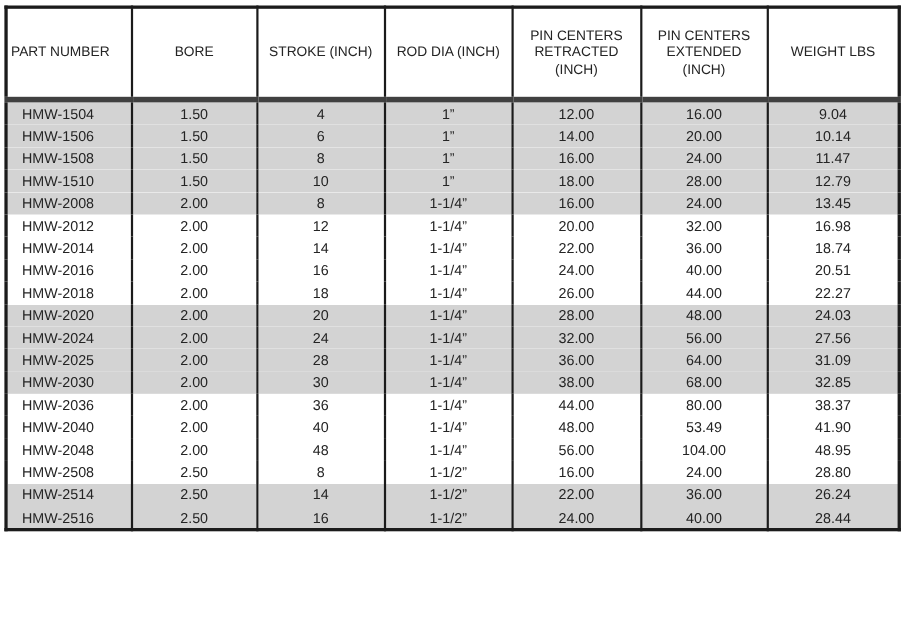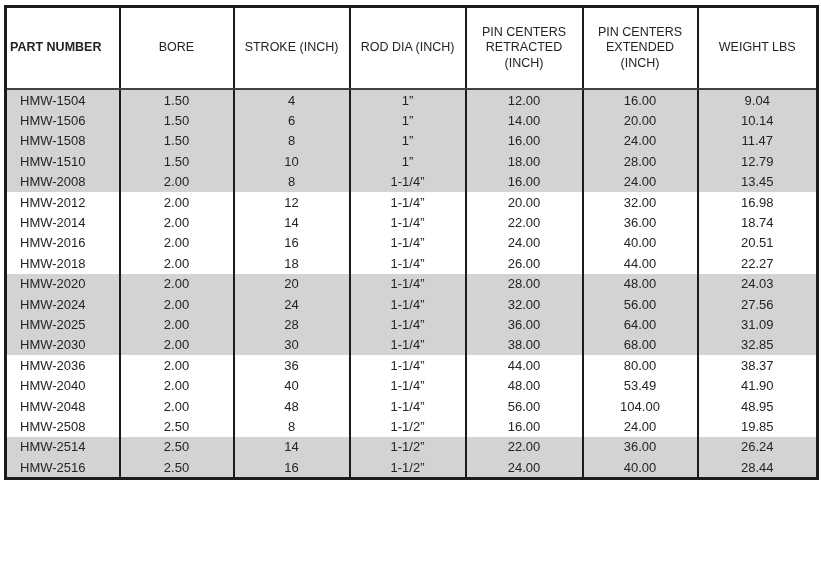--- a/index.html
+++ b/index.html
@@ -17,35 +17,34 @@
   table.spec-table {
     border-collapse: collapse;
     table-layout: fixed;
     width: 812px;
     border: 3px solid #1b1b1b;
     color: #242424;
   }
   table.spec-table th {
     border-left: 2px solid #1b1b1b;
     border-right: 2px solid #1b1b1b;
-    border-bottom: 2px solid #404040;
+    border-bottom: 5px solid #404040;
     background: #ffffff;
     height: 76px;
     font-weight: normal;
     font-size: 12.5px;
     line-height: 1.25;
     text-align: center;
     vertical-align: middle;
     padding: 2px 7px;
   }
   table.spec-table th.col-part-number {
     text-align: left;
     padding-left: 3px;
     padding-right: 2px;
-    font-weight: bold;
   }
   table.spec-table td {
     border-left: 2px solid #1b1b1b;
     border-right: 2px solid #1b1b1b;
     height: 20.4px;
     font-size: 13px;
     line-height: 1;
     text-align: center;
     vertical-align: middle;
     padding: 0 2px;
@@ -230,21 +229,21 @@
           <td class="cell-pin-centers-extended">104.00</td>
           <td class="cell-weight-lbs">48.95</td>
         </tr>
         <tr>
           <td class="cell-part-number">HMW-2508</td>
           <td class="cell-bore">2.50</td>
           <td class="cell-stroke">8</td>
           <td class="cell-rod-dia">1-1/2”</td>
           <td class="cell-pin-centers-retracted">16.00</td>
           <td class="cell-pin-centers-extended">24.00</td>
-          <td class="cell-weight-lbs">19.85</td>
+          <td class="cell-weight-lbs">28.80</td>
         </tr>
         <tr class="shaded">
           <td class="cell-part-number">HMW-2514</td>
           <td class="cell-bore">2.50</td>
           <td class="cell-stroke">14</td>
           <td class="cell-rod-dia">1-1/2”</td>
           <td class="cell-pin-centers-retracted">22.00</td>
           <td class="cell-pin-centers-extended">36.00</td>
           <td class="cell-weight-lbs">26.24</td>
         </tr>

